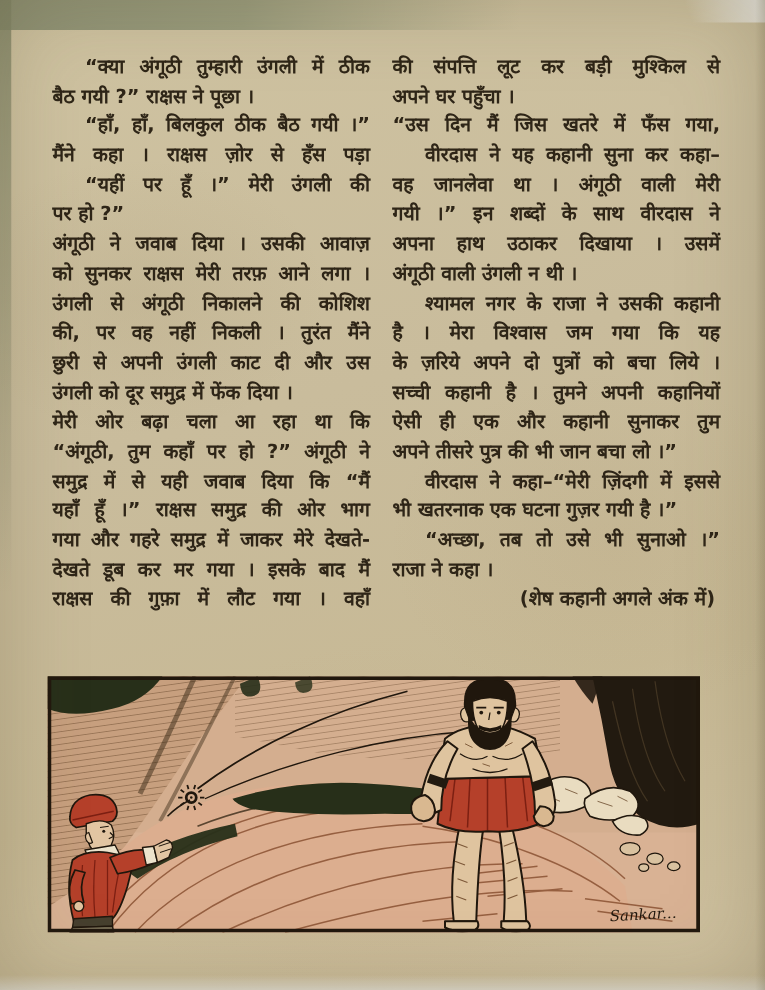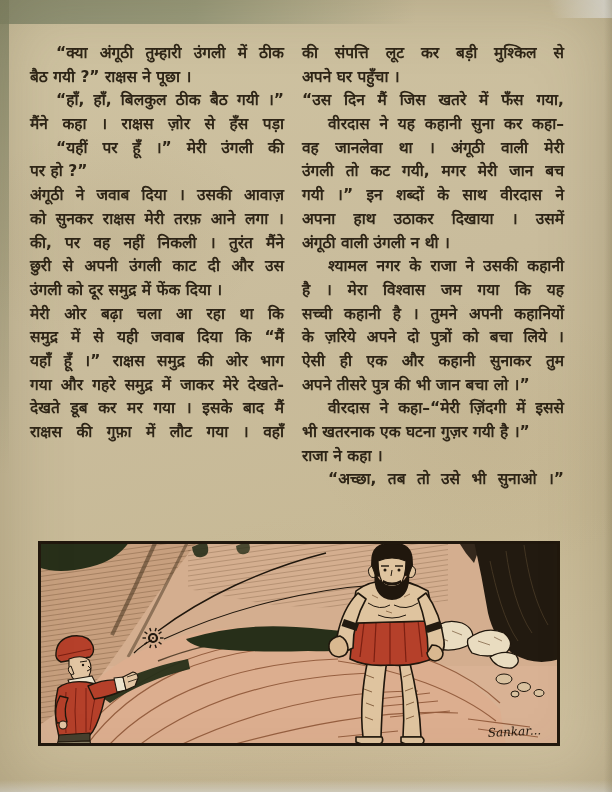--- a/index.html
+++ b/index.html
@@ -17,21 +17,21 @@
   .corner-tr{top:0;right:0;width:70px;height:18px;
     background:linear-gradient(250deg,#eae8e1 10%,rgba(234,232,225,0) 85%);}
   .edge-left{top:0;left:0;width:9px;height:60%;
     background:linear-gradient(to bottom, rgba(130,134,104,.85), rgba(130,134,104,0));}
   .edge-bottom{left:0;right:0;bottom:0;height:12px;
     background:linear-gradient(to top,#e0dbcd,rgba(224,219,205,0));}
   .edge-right{top:0;right:0;width:8px;height:100%;
     background:linear-gradient(to left, rgba(110,100,70,.22), rgba(0,0,0,0));}
   .vignette{position:absolute;inset:0;pointer-events:none;
     box-shadow:inset 0 0 70px rgba(90,78,48,.28);}
-  .text-area{position:absolute;top:42px;left:30px;width:534px;
+  .text-area{position:absolute;top:42px;left:42px;width:534px;
     display:grid;grid-template-columns:254px 262px;column-gap:18px;
     color:var(--text-ink,#2e2517);font-size:15.5px;font-weight:600;}
   .line{height:23.7px;line-height:23.7px;white-space:nowrap;
     text-align:justify;text-align-last:justify;overflow:visible;}
   .line.end{text-align-last:left;}
   .line.indent{padding-left:26px;}
   .line.align-right{text-align-last:right;padding-right:4px;}
   .illustration{position:absolute;left:38px;top:541px;width:522px;height:205px;display:block;}
 </style>
 </head>
@@ -48,50 +48,52 @@
   <div class="text-area">
     <div class="column">
         <div class="line indent">“क्या अंगूठी तुम्हारी उंगली में ठीक</div>
         <div class="line end">बैठ गयी ?”  राक्षस ने पूछा ।</div>
         <div class="line indent">“हाँ, हाँ, बिलकुल ठीक बैठ गयी ।”</div>
         <div class="line">मैंने कहा । राक्षस ज़ोर से हँस पड़ा</div>
         <div class="line indent">“यहीं पर हूँ ।” मेरी उंगली की</div>
         <div class="line end">पर हो ?”</div>
         <div class="line">अंगूठी ने जवाब दिया । उसकी आवाज़</div>
         <div class="line">को सुनकर राक्षस मेरी तरफ़ आने लगा ।</div>
+        <div class="line">उंगली से अंगूठी निकालने की कोशिश</div>
         <div class="line">की, पर वह नहीं निकली । तुरंत मैंने</div>
         <div class="line">छुरी से अपनी उंगली काट दी और उस</div>
         <div class="line end">उंगली को दूर समुद्र में फेंक दिया ।</div>
         <div class="line">मेरी ओर बढ़ा चला आ रहा था कि</div>
+        <div class="line">“अंगूठी, तुम कहाँ पर हो ?” अंगूठी ने</div>
         <div class="line">समुद्र में से यही जवाब दिया कि “मैं</div>
         <div class="line">यहाँ हूँ ।” राक्षस समुद्र की ओर भाग</div>
         <div class="line">गया और गहरे समुद्र में जाकर मेरे देखते-</div>
         <div class="line">देखते डूब कर मर गया । इसके बाद मैं</div>
         <div class="line">राक्षस की गुफ़ा में लौट गया । वहाँ</div>
       </div>
     <div class="column">
         <div class="line">की संपत्ति लूट कर बड़ी मुश्किल से</div>
         <div class="line end">अपने घर पहुँचा ।</div>
         <div class="line">“उस दिन मैं जिस खतरे में फँस गया,</div>
         <div class="line indent">वीरदास ने यह कहानी सुना कर कहा–</div>
         <div class="line">वह जानलेवा था । अंगूठी वाली मेरी</div>
-        <div class="line">उंगली तो कट गयी, मगर मेरी जान बच</div>
         <div class="line">गयी ।” इन शब्दों के साथ वीरदास ने</div>
         <div class="line">अपना हाथ उठाकर दिखाया । उसमें</div>
         <div class="line end">अंगूठी वाली उंगली न थी ।</div>
         <div class="line indent">श्यामल नगर के राजा ने उसकी कहानी</div>
         <div class="line">है । मेरा विश्वास जम गया कि यह</div>
+        <div class="line">के ज़रिये अपने दो पुत्रों को बचा लिये ।</div>
         <div class="line">सच्ची कहानी है । तुमने अपनी कहानियों</div>
-        <div class="line">के ज़रिये अपने दो पुत्रों को बचा लिये ।</div>
         <div class="line">ऐसी ही एक और कहानी सुनाकर तुम</div>
         <div class="line end">अपने तीसरे पुत्र की भी जान बचा लो ।”</div>
         <div class="line indent">वीरदास ने कहा–“मेरी ज़िंदगी में इससे</div>
         <div class="line end">भी खतरनाक एक घटना गुज़र गयी है ।”</div>
+        <div class="line indent">“अच्छा, तब तो उसे भी सुनाओ ।”</div>
         <div class="line end">राजा ने कहा ।</div>
-        <div class="line indent">“अच्छा, तब तो उसे भी सुनाओ ।”</div>
+        <div class="line end align-right">(शेष कहानी अगले अंक में)</div>
       </div>
   </div>
 
   <svg class="illustration" viewBox="0 0 522 205" xmlns="http://www.w3.org/2000/svg">
     <defs>
       <pattern id="hatchV" patternUnits="userSpaceOnUse" width="5" height="5" patternTransform="rotate(82)">
         <line x1="0" y1="0" x2="0" y2="5" stroke="#5a3b20" stroke-width="1"></line>
       </pattern>
       <pattern id="hatchS" patternUnits="userSpaceOnUse" width="6" height="6" patternTransform="rotate(35)">
         <line x1="0" y1="0" x2="0" y2="6" stroke="#7a4c2c" stroke-width="1"></line>

